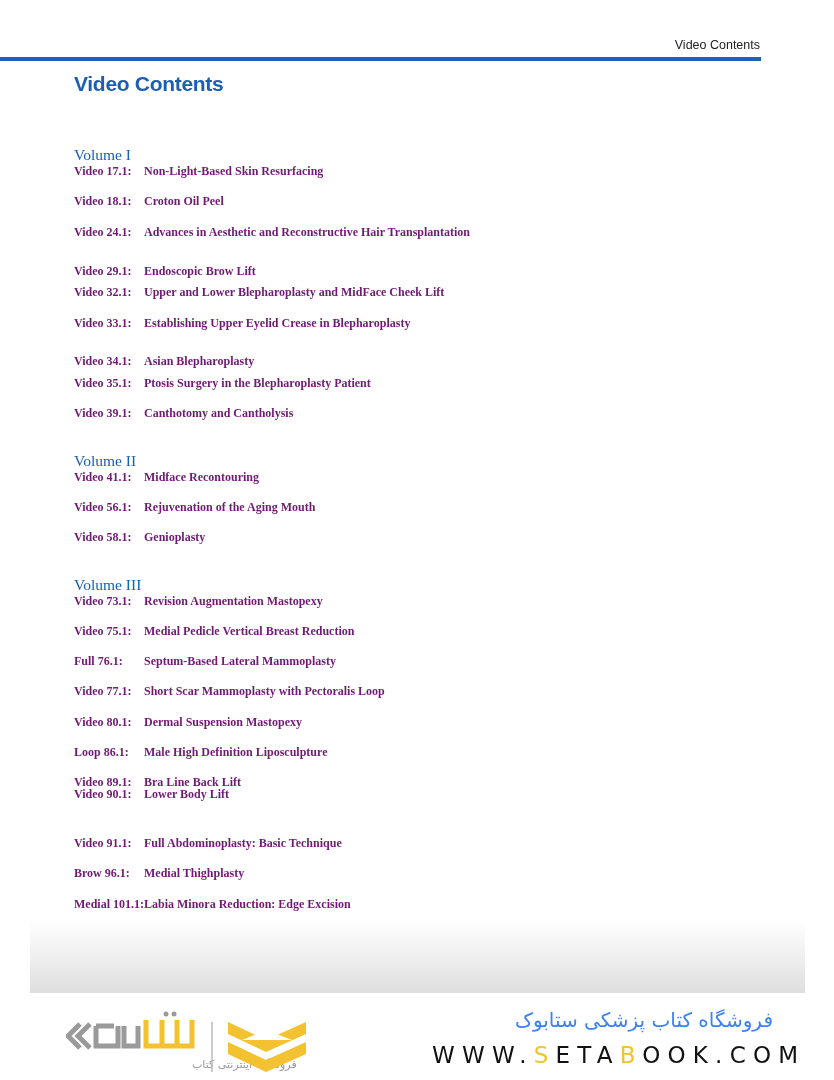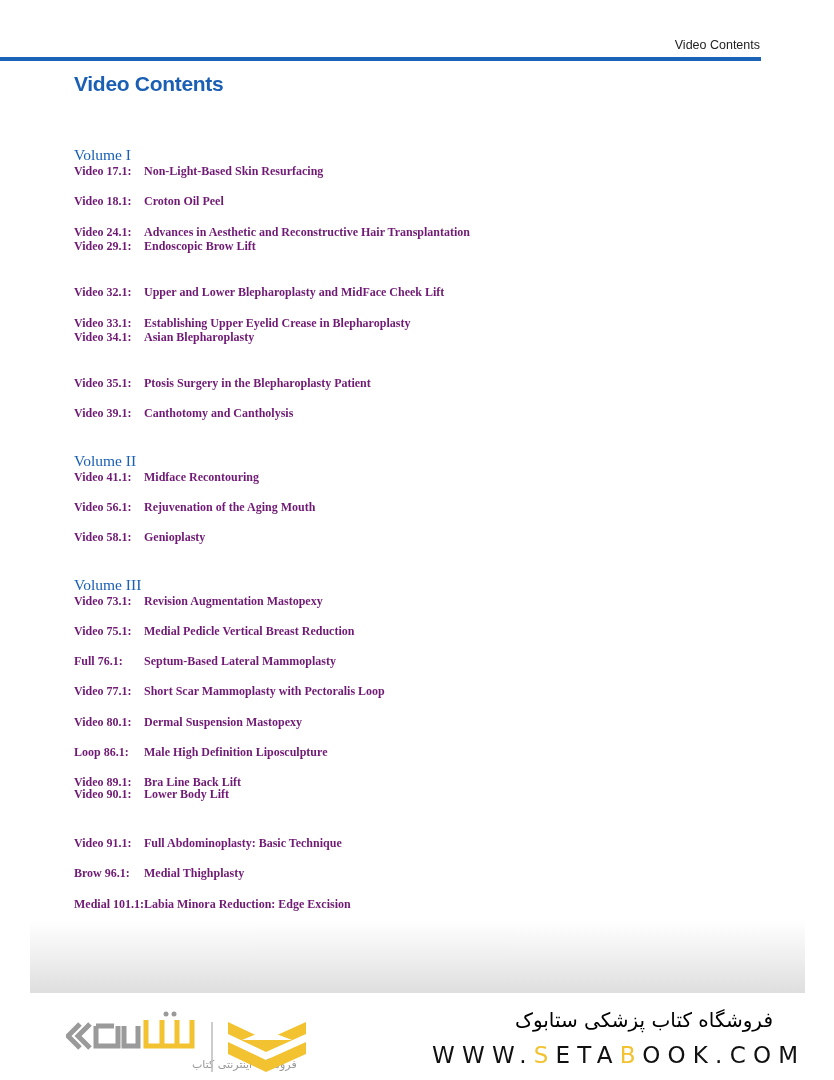--- a/index.html
+++ b/index.html
@@ -28,44 +28,44 @@
     font-family: "Liberation Serif", serif; font-weight: bold; font-size: 12px; color: #701a75;
   }
   .entry .num { display: inline-block; width: 70px; }
   .footer-fade {
     position: absolute; left: 30px; top: 920px; width: 775px; height: 73px;
     background: linear-gradient(to bottom, #ffffff 0%, #ececec 60%, #dedede 100%);
   }
   .brand-logo { position: absolute; left: 66px; top: 1010px; width: 270px; height: 68px; }
   .brand-fa {
     position: absolute; left: 515px; top: 1008px; direction: rtl;
-    font-family: "DejaVu Sans", sans-serif; font-size: 20px; color: #000000;
+    font-family: "DejaVu Sans", sans-serif; font-size: 20px; color: #3b82f6;
   }
   .brand-url {
     position: absolute; left: 432px; top: 1042px;
     font-family: "DejaVu Sans", sans-serif; font-size: 23px; letter-spacing: 7.2px; color: #111; text-align: right;
   }
   .brand-url .hl { color: #f2c230; }
 </style>
 </head>
 <body>
 
 <div class="running-head">Video Contents</div>
 <div class="rule"></div>
 
 <h1 class="page-title">Video Contents</h1>
 
 <h2 class="volume-title" style="top:146px">Volume I</h2>
 <div class="entry" style="top:164px"><span class="num">Video 17.1:</span><span>Non-Light-Based Skin Resurfacing</span></div>
 <div class="entry" style="top:194px"><span class="num">Video 18.1:</span><span>Croton Oil Peel</span></div>
 <div class="entry" style="top:225px"><span class="num">Video 24.1:</span><span>Advances in Aesthetic and Reconstructive Hair Transplantation</span></div>
-<div class="entry" style="top:239px"><span class="num">Video 29.1:</span><span>Endoscopic Brow Lift</span></div>
+<div class="entry" style="top:264px"><span class="num">Video 29.1:</span><span>Endoscopic Brow Lift</span></div>
 <div class="entry" style="top:285px"><span class="num">Video 32.1:</span><span>Upper and Lower Blepharoplasty and MidFace Cheek Lift</span></div>
 <div class="entry" style="top:316px"><span class="num">Video 33.1:</span><span>Establishing Upper Eyelid Crease in Blepharoplasty</span></div>
-<div class="entry" style="top:330px"><span class="num">Video 34.1:</span><span>Asian Blepharoplasty</span></div>
+<div class="entry" style="top:354px"><span class="num">Video 34.1:</span><span>Asian Blepharoplasty</span></div>
 <div class="entry" style="top:376px"><span class="num">Video 35.1:</span><span>Ptosis Surgery in the Blepharoplasty Patient</span></div>
 <div class="entry" style="top:406px"><span class="num">Video 39.1:</span><span>Canthotomy and Cantholysis</span></div>
 
 <h2 class="volume-title" style="top:452px">Volume II</h2>
 <div class="entry" style="top:470px"><span class="num">Video 41.1:</span><span>Midface Recontouring</span></div>
 <div class="entry" style="top:500px"><span class="num">Video 56.1:</span><span>Rejuvenation of the Aging Mouth</span></div>
 <div class="entry" style="top:530px"><span class="num">Video 58.1:</span><span>Genioplasty</span></div>
 
 <h2 class="volume-title" style="top:576px">Volume III</h2>
 <div class="entry" style="top:594px"><span class="num">Video 73.1:</span><span>Revision Augmentation Mastopexy</span></div>

